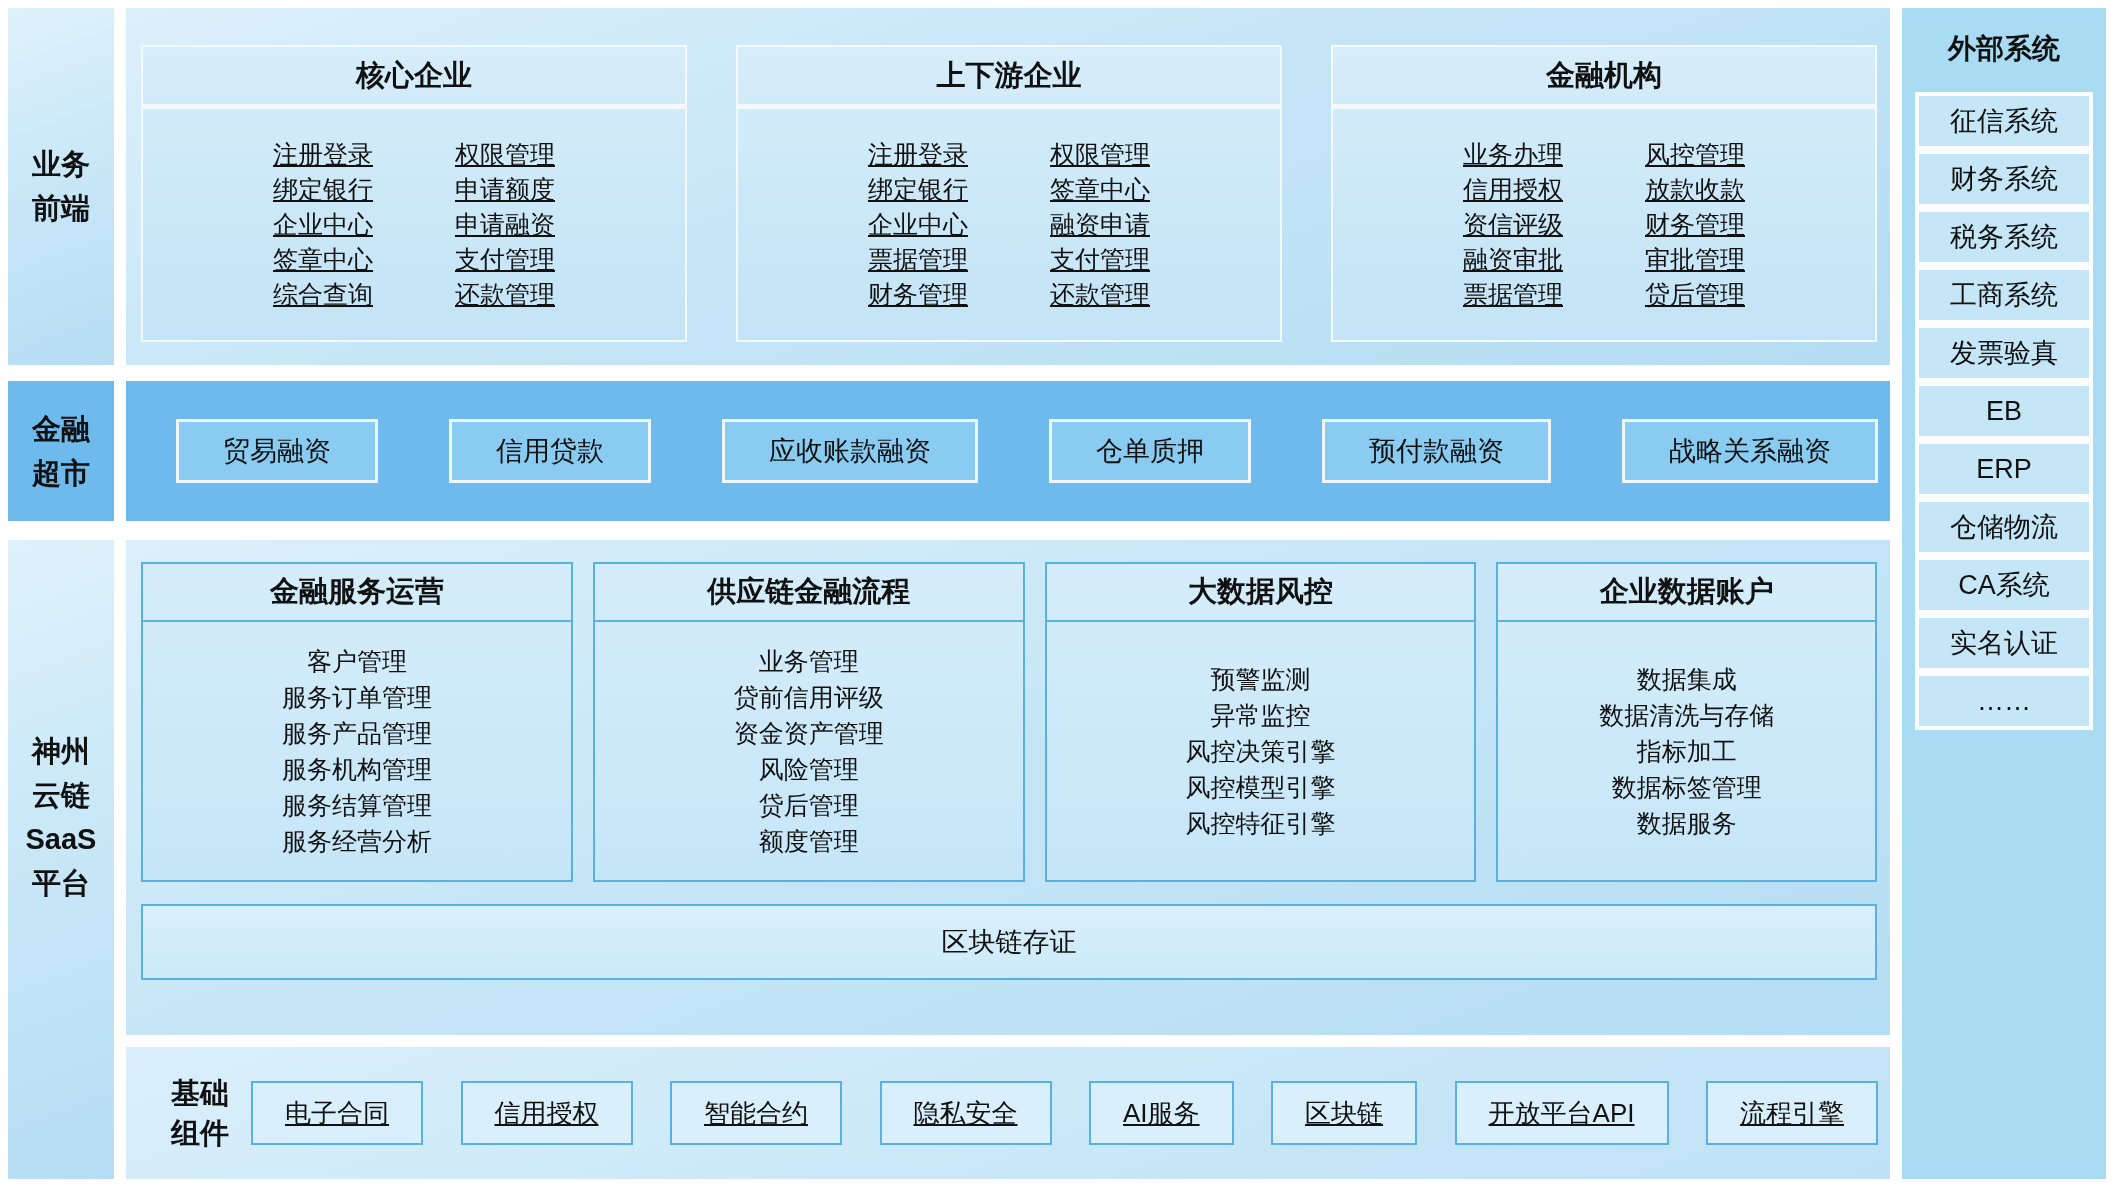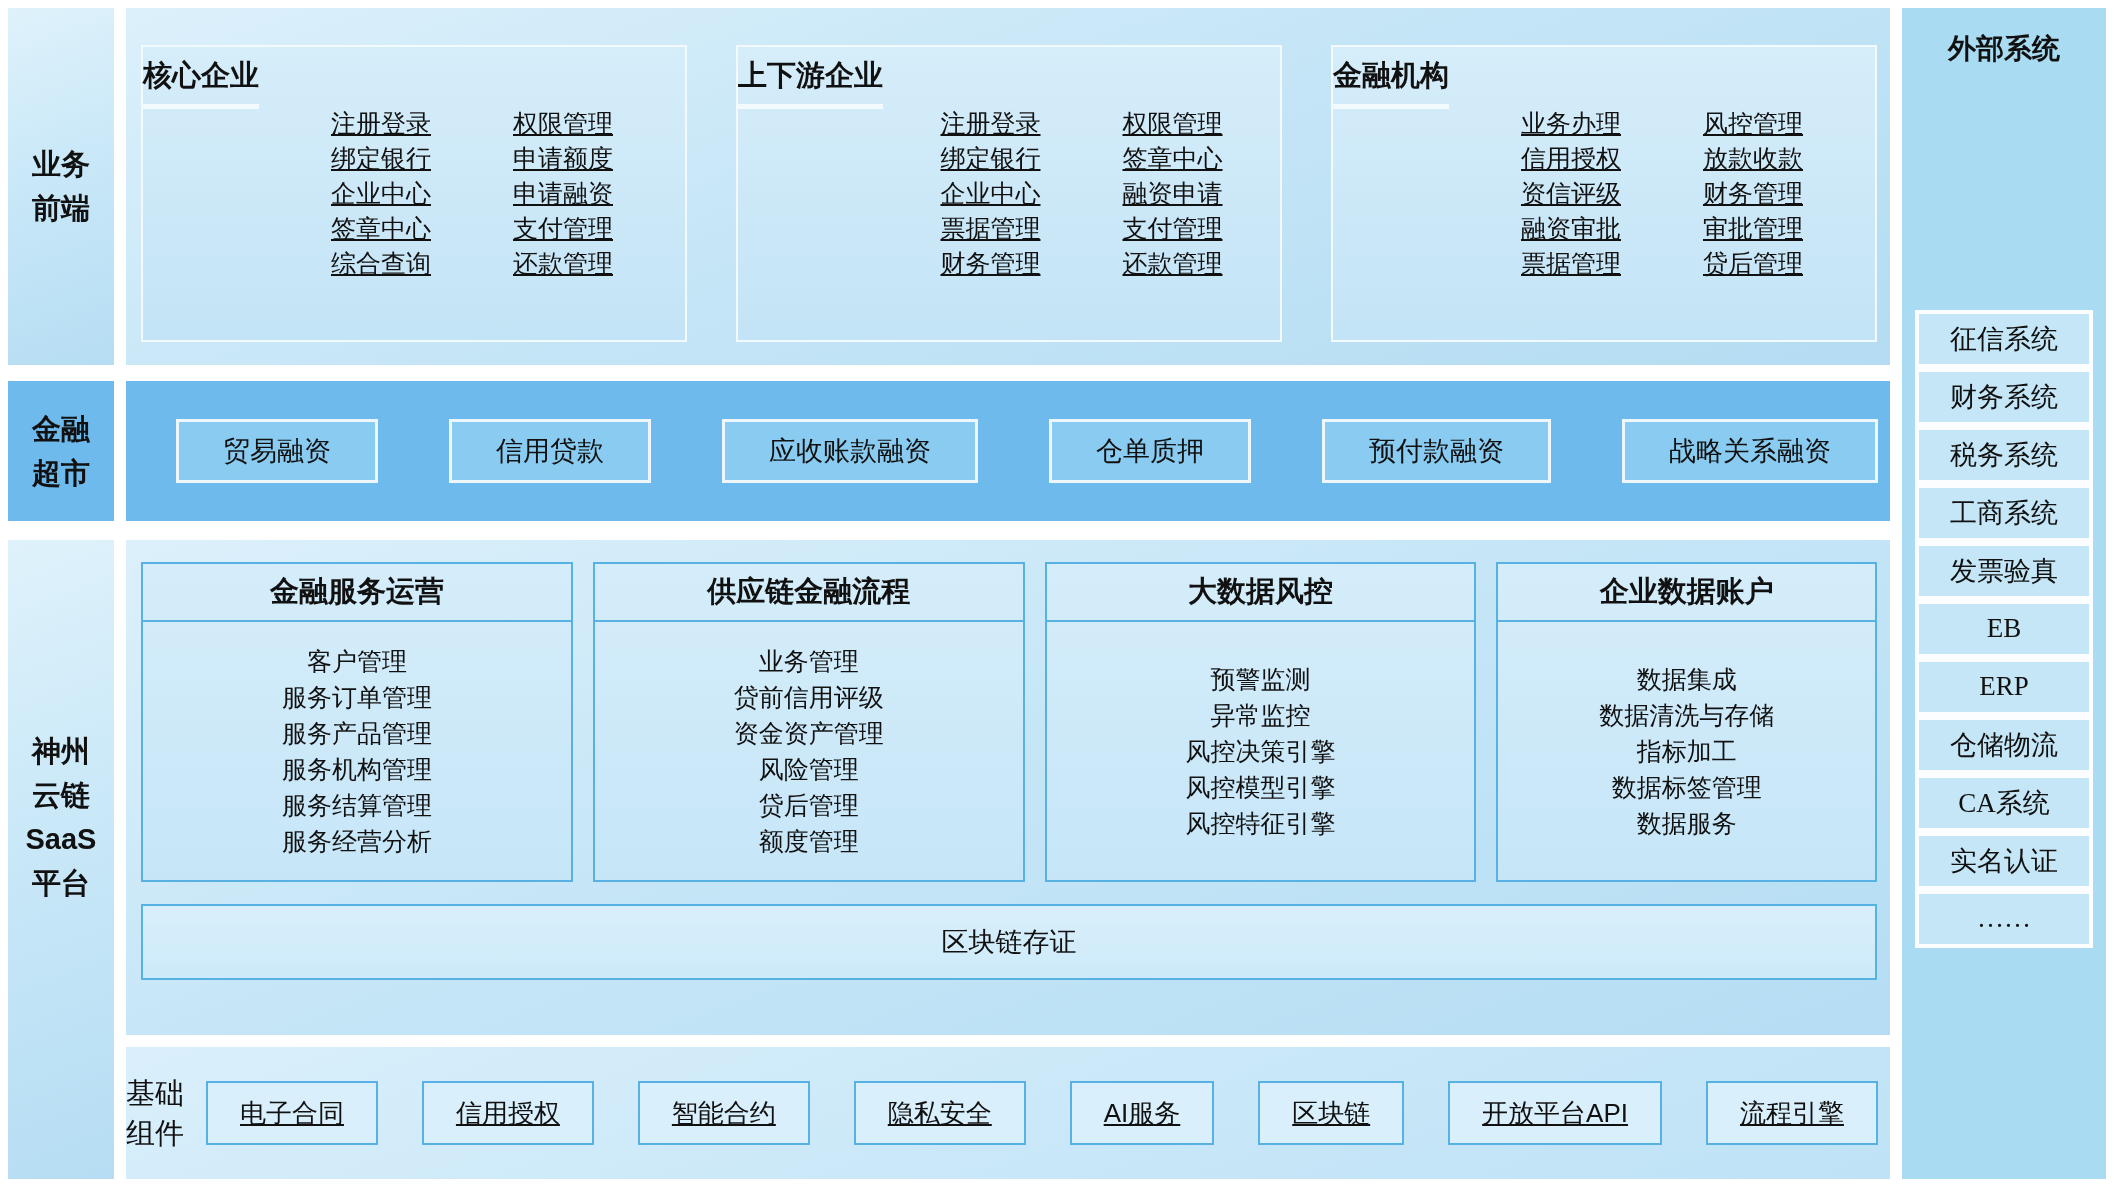--- a/index.html
+++ b/index.html
@@ -21,21 +21,21 @@
 
   
   .main { flex:1; display:flex; flex-direction:column; min-width:0; }
 
   
   .frontend-row { height:357px; margin-bottom:16px;
     background:linear-gradient(160deg,#dcf0fb 0%,#c6e6f7 45%,#b4dcf2 100%);
     display:flex; gap:49px; padding:37px 13px 23px 15px; }
   .fe-panel { flex:1; border:2px solid #f3fafd;
     background:linear-gradient(180deg,#d6edfa 0%,#c3e4f6 100%);
-    display:flex; flex-direction:row;justify-content:flex-end; }
+    display:flex; flex-direction:column;justify-content:flex-end; }
   .fe-title { height:62px; border-bottom:5px solid #f3fafd; display:flex; align-items:center;
     justify-content:center; font-weight:700; font-size:29px; }
   .fe-body { flex:1; display:flex; justify-content:center; align-items:center; gap:82px;text-decoration:underline; }
   .fe-col { display:flex; flex-direction:column; }
   .fe-item { font-size:25px; line-height:35px; text-align:center; }
 
   
   .market-row { height:140px; margin-bottom:19px; background:#6fbaec;
     display:flex; align-items:center; }
   .market-items { flex:1; display:flex; justify-content:space-between;
@@ -58,33 +58,33 @@
     align-items:center; }
   .saas-item { font-size:25px; line-height:36px; text-align:center; }
   .blockchain-bar { margin-top:22px; height:76px; border:2px solid #58b1e3;
     background:linear-gradient(180deg,#d9effb 0%,#cdeaf9 100%);
     display:flex; align-items:center; justify-content:center; font-size:27px; }
 
   
   .base-row { height:132px;
     background:linear-gradient(160deg,#daeffb 0%,#c8e7f8 60%,#bfe2f6 100%);
     display:flex; align-items:center; }
-  .base-label { font-weight:400; font-size:29px; line-height:40px;
+  .base-label { margin-left:45px; font-weight:700; font-size:29px; line-height:40px;
     text-align:left; flex:none; }
   .base-label span { display:block; }
   .base-items { flex:1; display:flex; justify-content:space-between; align-items:center;
     margin:0 12px 0 22px;text-decoration:underline; }
   .base-btn { height:64px; padding:0 32px; border:2px solid #58b1e3; background:#d9effb;
     display:flex; align-items:center; justify-content:center; font-size:26px; }
 
   
   .external { width:204px; flex:none; background:#a9dbf2; display:flex; flex-direction:column; }
   .ext-title { margin:22px 0 24px; text-align:center; font-weight:700; font-size:28px; }
-  .ext-items { flex:1; display:flex; flex-direction:column; justify-content:center;
-    padding:0 13px 14px;font-family:Liberation Serif, serif; }
+  .ext-items { flex:1; display:flex; flex-direction:column; justify-content:flex-start;
+    padding:0 13px 14px; }
   .ext-box { height:58px; border:4px solid #fbfdfe; background:#c4e6f6;
     display:flex; align-items:center; justify-content:center; font-size:27px; }
 </style>
 </head>
 <body>
 
 <div class="page">
 
   <div class="rail">
     <div class="rail-block rail-light rail-frontend">

